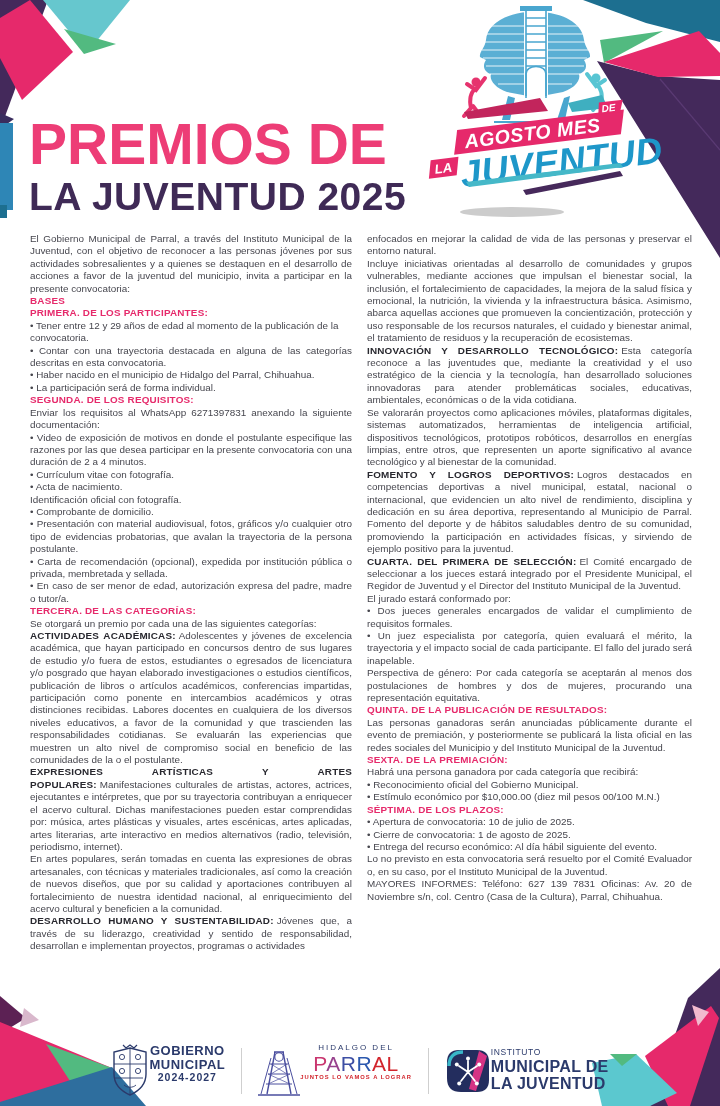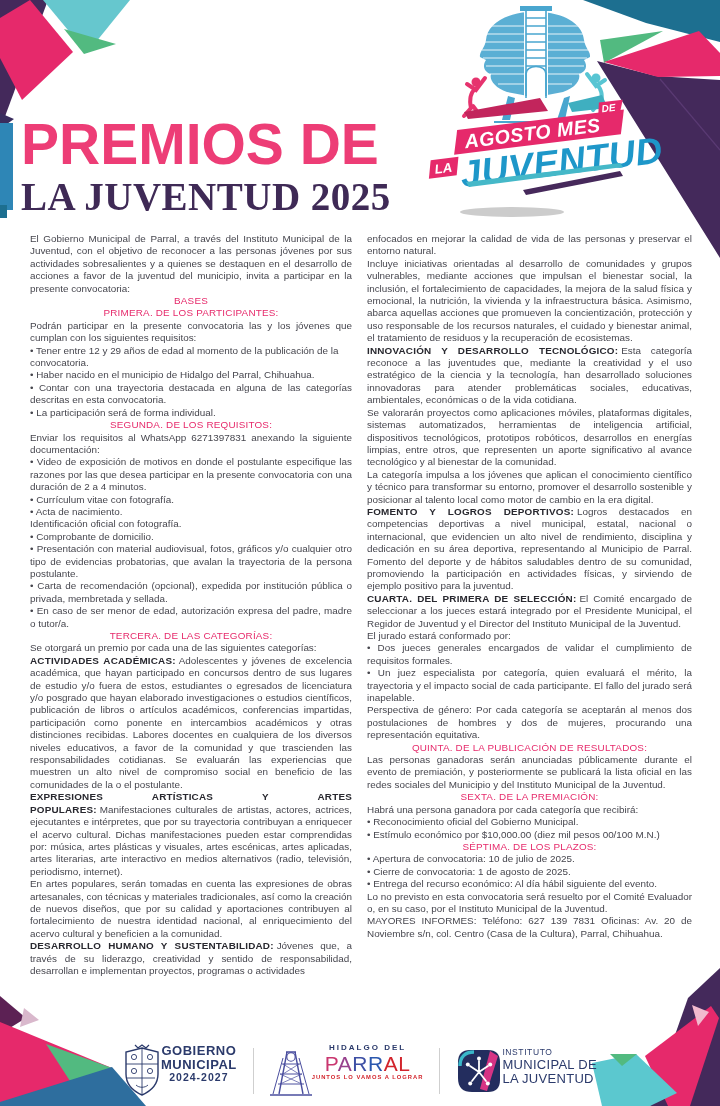--- a/index.html
+++ b/index.html
@@ -2,57 +2,57 @@
 <html><head>
 <meta charset="utf-8">
 <style>
   html,body{margin:0;padding:0;background:#e9e9e9;}
   .page{position:relative;width:720px;height:1106px;background:#ffffff;overflow:hidden;
         font-family:"Liberation Sans",sans-serif;margin:0 auto;}
   svg{display:block}
   .deco{position:absolute;left:0;top:0;pointer-events:none;}
 
   
-  .title{position:absolute;left:21px;top:116px;line-height:1;}
+  .title{position:absolute;left:29px;top:116px;line-height:1;}
   .t1{font-size:57px;font-weight:800;color:#ED3D76;letter-spacing:0px;line-height:1;}
-  .t2{font-size:39px;font-weight:800;color:#3F2A56;letter-spacing:.5px;line-height:1;margin-top:4px;font-family:Liberation Serif, serif;}
+  .t2{font-size:39px;font-weight:800;color:#3F2A56;letter-spacing:.5px;line-height:1;margin-top:4px;}
 
   
   .hlogo{position:absolute;left:420px;top:0;width:268px;height:232px;}
 
   
   .col{position:absolute;top:233px;font-size:9.9px;line-height:12.4px;color:#46464E;
        text-align:justify;}
   .col-left{left:30px;width:322px;}
   .col-right{left:367px;width:325px;}
   .col p{margin:0;}
-  .hd{color:#E62A6B;font-weight:400;text-align:center;letter-spacing:.2px;}
+  .hd{color:#E62A6B;font-weight:700;letter-spacing:.2px;}
   .lead{color:#28282F;font-weight:700;margin-right:3px;letter-spacing:.2px;}
 
   
   .footer{position:absolute;left:0;top:1040px;width:720px;height:62px;display:flex;
           align-items:center;justify-content:center;gap:16px;}
   .sep{width:1px;height:46px;background:#CFCFCF;}
   .fgroup{display:flex;gap:0;}
   .gob-text{color:#2B3A6B;font-weight:800;text-align:center;line-height:1.05;}
   .gob-text .l1,.gob-text .l2{font-size:13px;letter-spacing:.5px;display:block;}
   .gob-text .yrs{font-size:10.5px;font-weight:700;letter-spacing:1px;display:block;margin-top:1px;}
   .parral-text{text-align:center;line-height:1;}
-  .parral-top{font-size:8px;font-weight:700;color:#2B3A6B;letter-spacing:2px;display:block;}
+  .parral-top{font-size:8px;font-weight:400;color:#2B3A6B;letter-spacing:2px;display:block;}
   .parral-word{font-size:21px;font-weight:400;letter-spacing:.5px;display:block;margin:1px 0;}
   .parral-word span:nth-child(1){color:#C9366F}
   .parral-word span:nth-child(2){color:#97418D}
   .parral-word span:nth-child(3){color:#3D4FA4}
   .parral-word span:nth-child(4){color:#2B58AE}
   .parral-word span:nth-child(5){color:#D2242C}
   .parral-word span:nth-child(6){color:#D2242C}
   .parral-slogan{font-size:5.8px;font-weight:800;color:#D2242C;letter-spacing:1px;display:block;}
   .imj-text{color:#2B3A6B;line-height:1.12;text-align:left;}
   .imj-text .l1{font-size:8.5px;font-weight:400;display:block;letter-spacing:.6px;}
-  .imj-text .l2,.imj-text .l3{font-size:13px;font-weight:400;display:block;letter-spacing:.3px;}
+  .imj-text .l2,.imj-text .l3{font-size:16px;font-weight:700;display:block;letter-spacing:.3px;}
 </style>
 </head>
 <body>
 
 <div class="page">
 
   <svg class="deco" width="720" height="1106" viewBox="0 0 720 1106" aria-hidden="true">
 
     <polygon points="0,0 48,0 0,130" fill="#44295B"></polygon>
     <polygon points="30,0 73,52 22,100 0,58 0,18" fill="#E6296B"></polygon>
@@ -139,25 +139,24 @@
 
     <polygon points="46,182 200,163 203,167 49,187" fill="#45B8C8"></polygon>
     <polygon points="103,190 200,171 203,176 106,195" fill="#46295B"></polygon>
     <ellipse cx="92" cy="212" rx="52" ry="5" fill="#9A9A9A" opacity="0.5"></ellipse>
   </svg>
 
   <div class="col col-left">
     <p>El Gobierno Municipal de Parral, a través del Instituto Municipal de la Juventud, con el objetivo de reconocer a las personas jóvenes por sus actividades sobresalientes y a quienes se destaquen en el desarrollo de acciones a favor de la juventud del municipio, invita a participar en la presente convocatoria:</p>
     <p class="hd">BASES</p>
     <p class="hd">PRIMERA. DE LOS PARTICIPANTES:</p>
-    <p>Podrán participar en la presente convocatoria las y los jóvenes que cumplan con los siguientes requisitos:</p>
     <p>• Tener entre 12 y 29 años de edad al momento de la publicación de la</p>
     <p style="text-align:left">convocatoria.</p>
+    <p>• Contar con una trayectoria destacada en alguna de las categorías descritas en esta convocatoria.</p>
     <p>• Haber nacido en el municipio de Hidalgo del Parral, Chihuahua.</p>
-    <p>• Contar con una trayectoria destacada en alguna de las categorías descritas en esta convocatoria.</p>
     <p>• La participación será de forma individual.</p>
     <p class="hd">SEGUNDA. DE LOS REQUISITOS:</p>
     <p>Enviar los requisitos al WhatsApp 6271397831 anexando la siguiente documentación:</p>
     <p>• Video de exposición de motivos en donde el postulante especifique las razones por las que desea participar en la presente convocatoria con una duración de 2 a 4 minutos.</p>
     <p>• Currículum vitae con fotografía.</p>
     <p>• Acta de nacimiento.</p>
     <p>Identificación oficial con fotografía.</p>
     <p>• Comprobante de domicilio.</p>
     <p>• Presentación con material audiovisual, fotos, gráficos y/o cualquier otro tipo de evidencias probatorias, que avalan la trayectoria de la persona postulante.</p>
     <p>• Carta de recomendación (opcional), expedida por institución pública o privada, membretada y sellada.</p>
@@ -168,21 +167,20 @@
     <p><b class="lead">EXPRESIONES ARTÍSTICAS Y ARTES POPULARES:</b><span>Manifestaciones culturales de artistas, actores, actrices, ejecutantes e intérpretes, que por su trayectoria contribuyan a enriquecer el acervo cultural. Dichas manifestaciones pueden estar comprendidas por: música, artes plásticas y visuales, artes escénicas, artes aplicadas, artes literarias, arte interactivo en medios alternativos (radio, televisión, periodismo, internet).</span></p>
     <p>En artes populares, serán tomadas en cuenta las expresiones de obras artesanales, con técnicas y materiales tradicionales, así como la creación de nuevos diseños, que por su calidad y aportaciones contribuyen al fortalecimiento de nuestra identidad nacional, al enriquecimiento del acervo cultural y beneficien a la comunidad.</p>
     <p><b class="lead">DESARROLLO HUMANO Y SUSTENTABILIDAD:</b><span>Jóvenes que, a través de su liderazgo, creatividad y sentido de responsabilidad, desarrollan e implementan proyectos, programas o actividades</span></p>
   </div>
 
   <div class="col col-right">
     <p>enfocados en mejorar la calidad de vida de las personas y preservar el entorno natural.</p>
     <p>Incluye iniciativas orientadas al desarrollo de comunidades y grupos vulnerables, mediante acciones que impulsan el bienestar social, la inclusión, el fortalecimiento de capacidades, la mejora de la salud física y emocional, la nutrición, la vivienda y la infraestructura básica. Asimismo, abarca aquellas acciones que promueven la concientización, protección y uso responsable de los recursos naturales, el cuidado y bienestar animal, el tratamiento de residuos y la recuperación de ecosistemas.</p>
     <p><b class="lead">INNOVACIÓN Y DESARROLLO TECNOLÓGICO:</b><span>Esta categoría reconoce a las juventudes que, mediante la creatividad y el uso estratégico de la ciencia y la tecnología, han desarrollado soluciones innovadoras para atender problemáticas sociales, educativas, ambientales, económicas o de la vida cotidiana.</span></p>
     <p>Se valorarán proyectos como aplicaciones móviles, plataformas digitales, sistemas automatizados, herramientas de inteligencia artificial, dispositivos tecnológicos, prototipos robóticos, desarrollos en energías limpias, entre otros, que representen un aporte significativo al avance tecnológico y al bienestar de la comunidad.</p>
-    <p>La categoría impulsa a los jóvenes que aplican el conocimiento científico y técnico para transformar su entorno, promover el desarrollo sostenible y posicionar al talento local como motor de cambio en la era digital.</p>
     <p><b class="lead">FOMENTO Y LOGROS DEPORTIVOS:</b><span>Logros destacados en competencias deportivas a nivel municipal, estatal, nacional o internacional, que evidencien un alto nivel de rendimiento, disciplina y dedicación en su área deportiva, representando al Municipio de Parral. Fomento del deporte y de hábitos saludables dentro de su comunidad, promoviendo la participación en actividades físicas, y sirviendo de ejemplo positivo para la juventud.</span></p>
     <p><b class="lead">CUARTA. DEL PRIMERA DE SELECCIÓN:</b><span>El Comité encargado de seleccionar a los jueces estará integrado por el Presidente Municipal, el Regidor de Juventud y el Director del Instituto Municipal de la Juventud.</span></p>
     <p>El jurado estará conformado por:</p>
     <p>• Dos jueces generales encargados de validar el cumplimiento de requisitos formales.</p>
     <p>• Un juez especialista por categoría, quien evaluará el mérito, la trayectoria y el impacto social de cada participante. El fallo del jurado será inapelable.</p>
     <p>Perspectiva de género: Por cada categoría se aceptarán al menos dos postulaciones de hombres y dos de mujeres, procurando una representación equitativa.</p>
     <p class="hd">QUINTA. DE LA PUBLICACIÓN DE RESULTADOS:</p>
     <p>Las personas ganadoras serán anunciadas públicamente durante el evento de premiación, y posteriormente se publicará la lista oficial en las redes sociales del Municipio y del Instituto Municipal de la Juventud.</p>
     <p class="hd">SEXTA. DE LA PREMIACIÓN:</p>
     <p>Habrá una persona ganadora por cada categoría que recibirá:</p>

